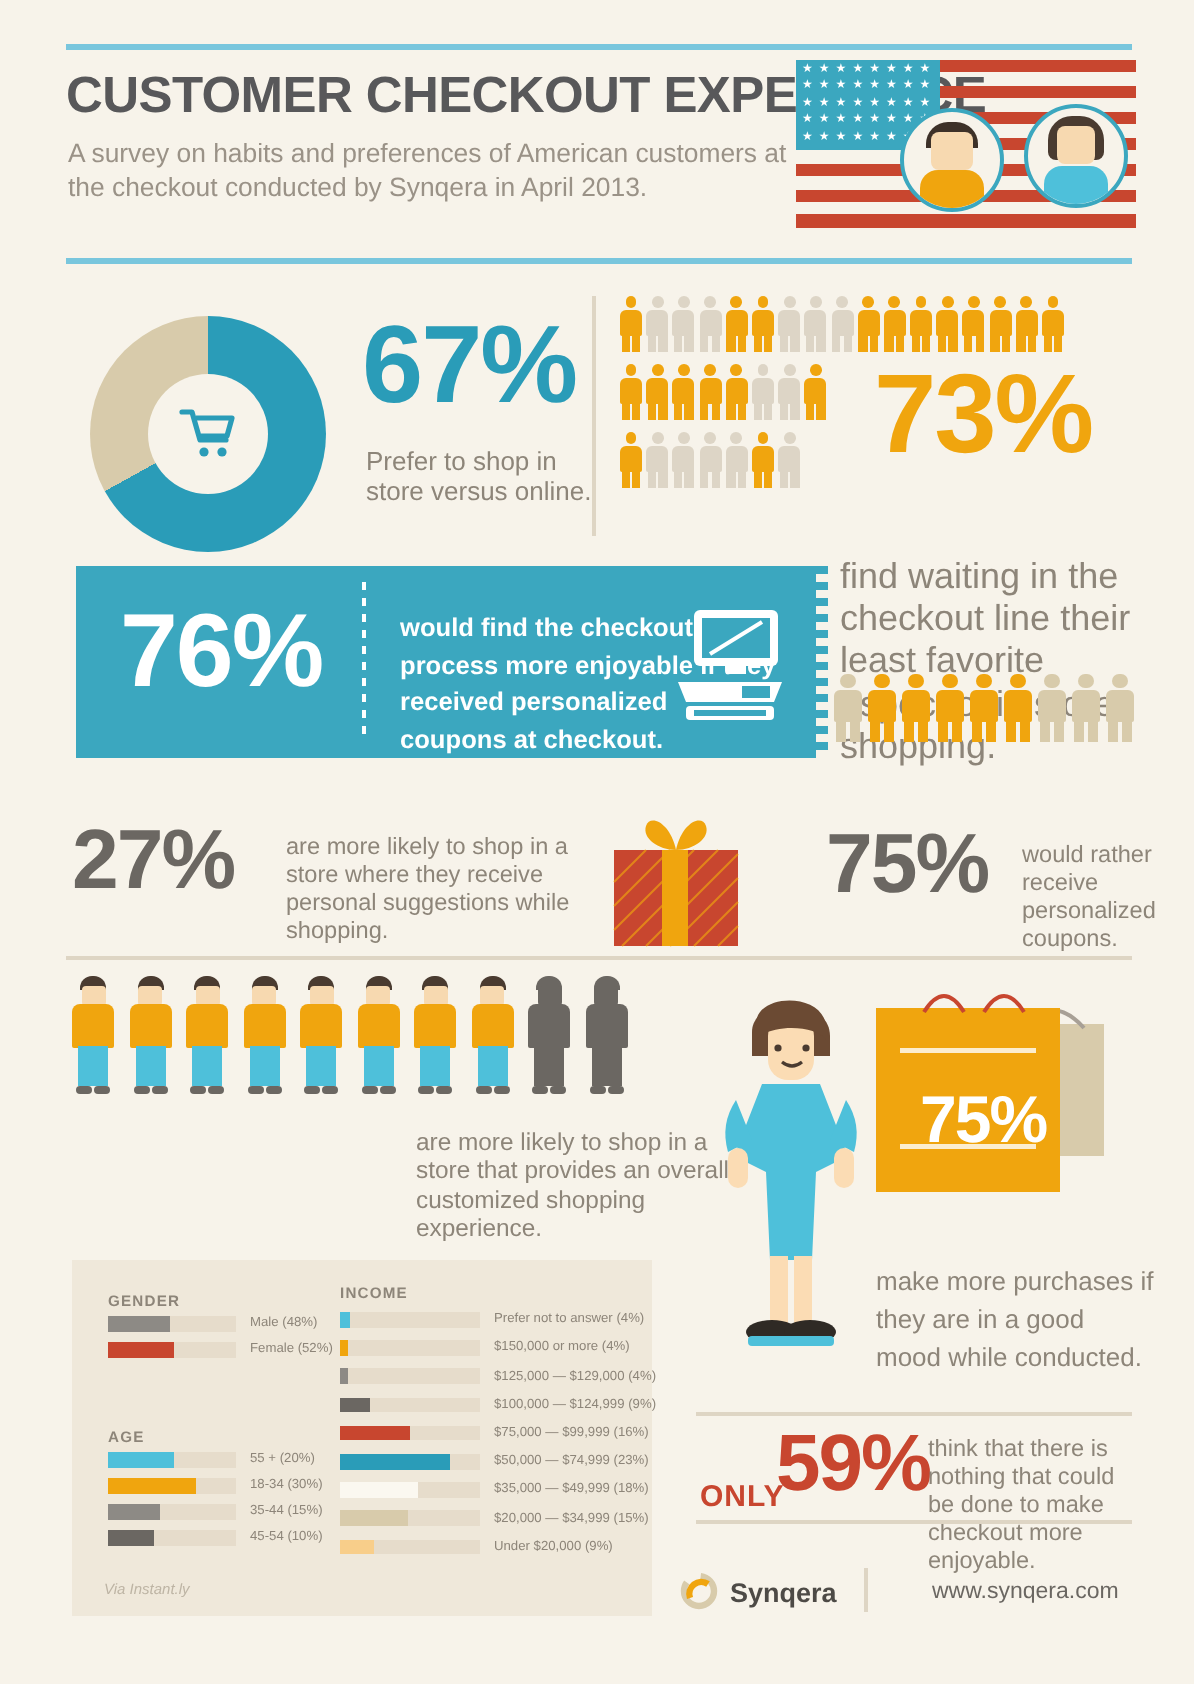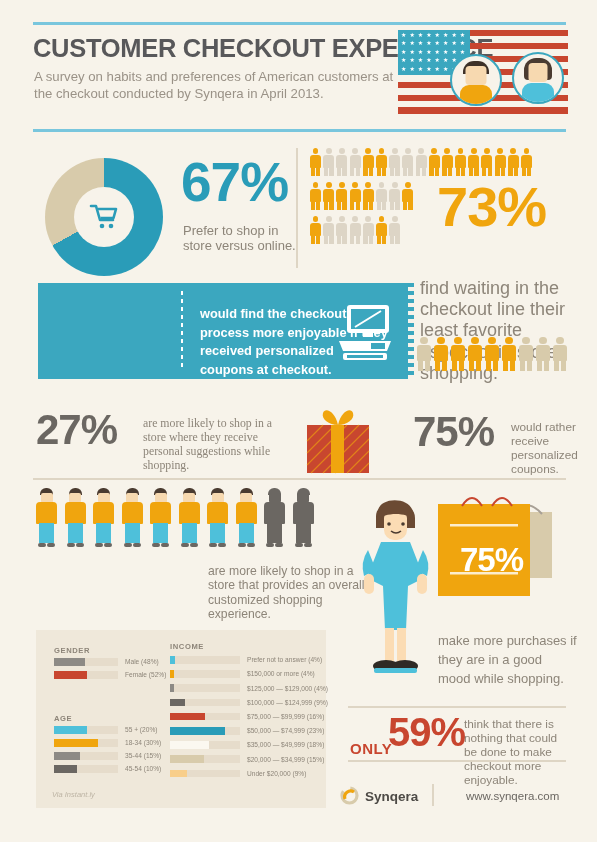--- a/index.html
+++ b/index.html
@@ -68,21 +68,21 @@
     background:repeating-linear-gradient(to bottom,#3ba7bf 0 4px,#f7f3ea 4px 8px);}
   #n76{position:absolute;left:22px;top:20px;font-size:52px;color:#fff;}
   #dash{position:absolute;left:143px;top:8px;width:2px;height:80px;
     background:repeating-linear-gradient(to bottom,#fff 0 4px,transparent 4px 8px);}
   #t76{position:absolute;left:162px;top:22px;font-size:12.8px;color:#fff;line-height:1.45;width:190px;font-weight:bold;}
   #pos{position:absolute;left:297px;top:22px;width:60px;height:56px;}
 
   
   #row3{position:absolute;left:33px;top:405px;width:533px;height:75px;}
   #n66{position:absolute;left:3px;top:6px;font-size:42px;color:#6b6762;}
-  #t66{position:absolute;left:110px;top:12px;font-size:11.8px;width:150px;font-family:Liberation Serif, serif;}
+  #t66{position:absolute;left:110px;top:12px;font-size:11.8px;width:150px;}
   #gift{position:absolute;left:266px;top:0px;width:78px;height:72px;}
   #n75a{position:absolute;left:380px;top:8px;font-size:42px;color:#6b6762;}
   #t75a{position:absolute;left:478px;top:16px;font-size:11.8px;width:95px;}
   #row3rule{position:absolute;left:33px;top:478px;width:533px;height:2px;background:#ded5c4;}
 
   
   #block8{position:absolute;left:33px;top:488px;width:320px;height:125px;}
   #boys{position:absolute;left:2px;top:0;display:flex;gap:5.5px;}
   .boy{width:23px;height:62px;position:relative;}
   .boy .hair{position:absolute;left:5px;top:0;width:13px;height:7px;border-radius:6px 6px 0 0;background:#4a3b30;}
@@ -465,20 +465,21 @@
       </div>
       <div class="pfig">
         <div class="h" style="background:#d8cbab"></div>
         <div class="b" style="background:#d8cbab"></div>
         <div class="l1" style="background:#d8cbab"></div>
         <div class="l2" style="background:#d8cbab"></div>
       </div>
     </div>
 
   <div id="coupon">
+    <div id="n76" class="num cond">76%</div>
     <div id="dash"></div>
     <div id="t76" class="cond">would find the checkout process more enjoyable if they received personalized coupons at checkout.</div>
     <div id="pos">
       <svg width="60" height="56" viewBox="0 0 60 56" aria-hidden="true">
         <rect x="12" y="0" width="42" height="28" rx="3" fill="#fff"></rect>
         <rect x="16" y="4" width="34" height="20" fill="#3ba7bf"></rect>
         <path d="M20 22 L46 6" stroke="#fff" stroke-width="2"></path>
         <rect x="28" y="28" width="10" height="4" fill="#fff"></rect>
         <path d="M4 36 L56 36 L52 46 L8 46 Z" fill="#fff"></path>
         <rect x="36" y="38" width="14" height="6" fill="#3ba7bf"></rect>
@@ -627,21 +628,21 @@
       <rect x="62" y="18" width="52" height="66" fill="#d8cbab"></rect>
       <path d="M72 20 q16 -18 32 0" stroke="#a8a096" stroke-width="2" fill="none"></path>
       <rect x="0" y="10" width="92" height="92" fill="#f0a50e"></rect>
       <path d="M24 12 q10 -16 20 0" stroke="#c8462f" stroke-width="2" fill="none"></path>
       <path d="M54 12 q10 -16 20 0" stroke="#c8462f" stroke-width="2" fill="none"></path>
       <rect x="12" y="30" width="68" height="2.5" fill="#fff" opacity=".8"></rect>
       <rect x="12" y="78" width="68" height="2.5" fill="#fff" opacity=".8"></rect>
     </svg>
   </div>
   <div id="n75b" class="num cond">75%</div>
-  <div id="t75b" class="desc cond">make more purchases if they are in a good mood while shopping.</div>
+  <div id="t75b" class="desc cond">make more purchases if they are in a good mood while conducted.</div>
 
   <div id="rule18"></div>
   <div id="only" class="num cond">ONLY</div>
   <div id="n18" class="num cond">59%</div>
   <div id="t18" class="desc cond">think that there is nothing that could be done to make checkout more enjoyable.</div>
 
   <div id="demo">
     <div class="sec-h" style="left:18px;top:16px;">GENDER</div>
     <div id="gender-bars">
         <div class="barrow" style="left: 18px; top: 28px;">

